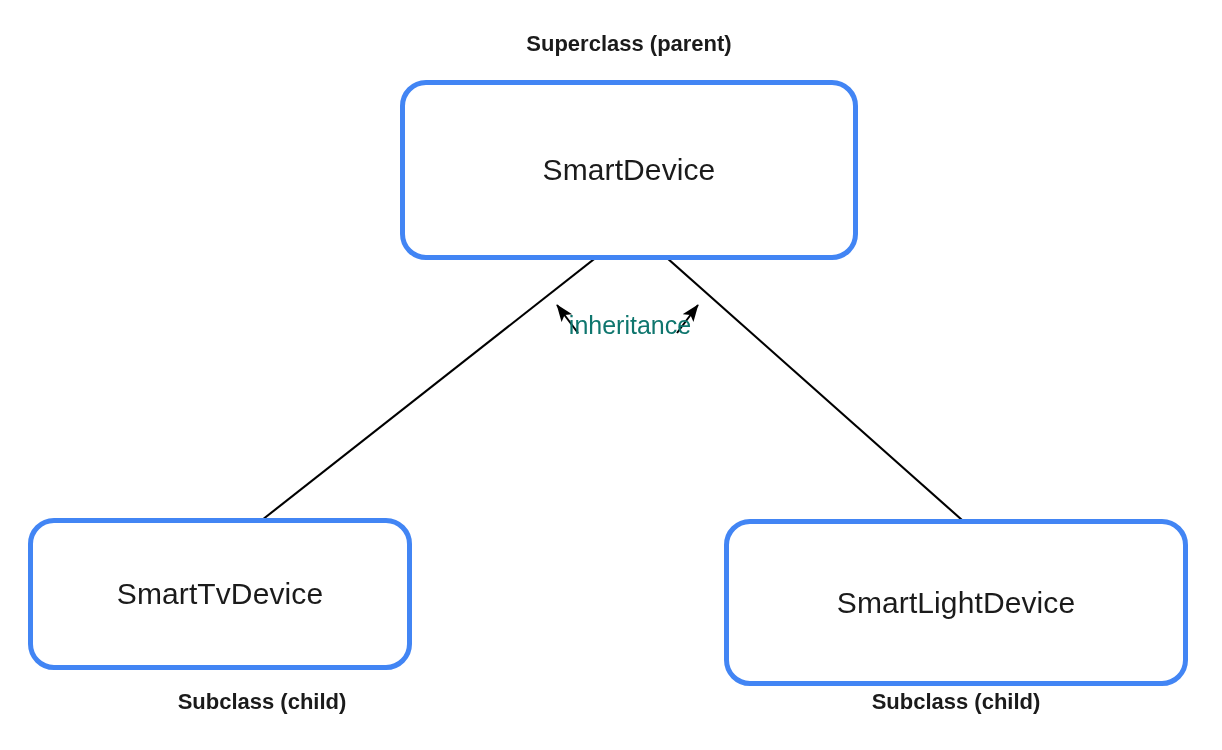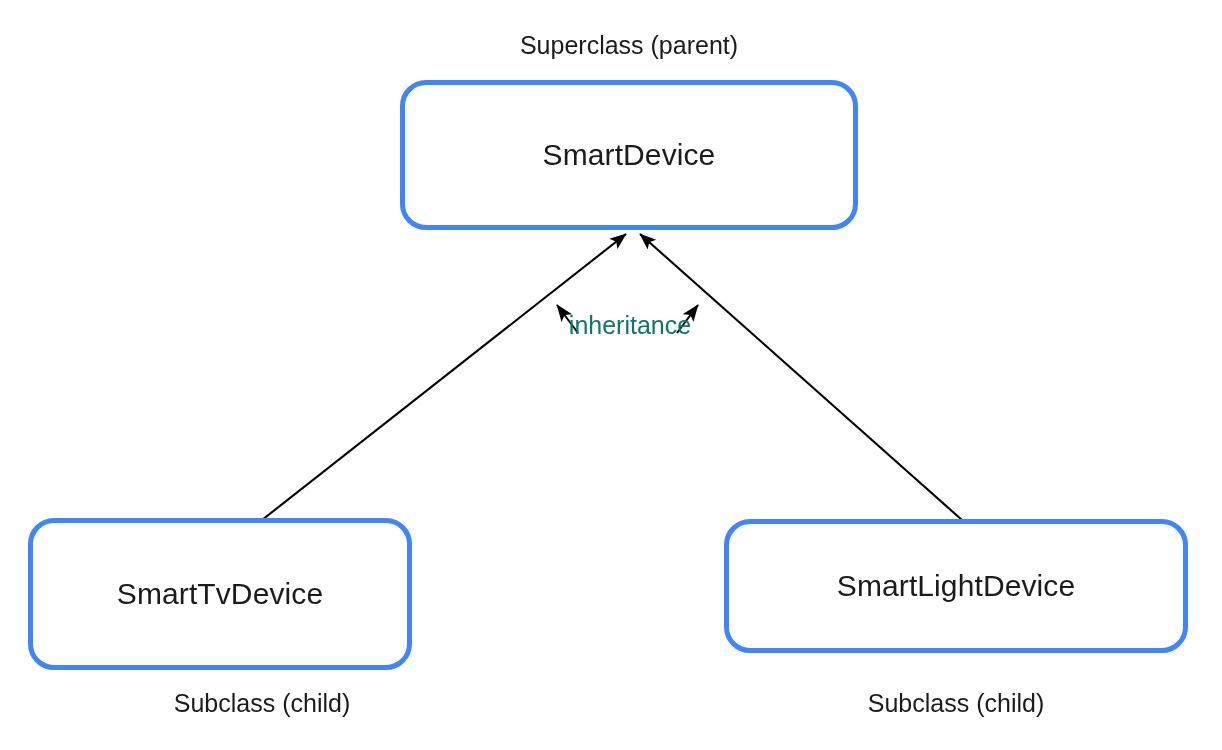--- a/index.html
+++ b/index.html
@@ -36,40 +36,40 @@
     letter-spacing: 0.1px;
     color: #1b1b1b;
     line-height: 1;
     white-space: nowrap;
   }
 
   #box-superclass {
     left: 400px;
     top: 80px;
     width: 458px;
-    height: 150px;
+    height: 180px;
   }
   #box-subclass-tv {
     left: 28px;
     top: 518px;
     width: 384px;
     height: 152px;
   }
   #box-subclass-light {
     left: 724px;
     top: 519px;
     width: 464px;
-    height: 134px;
+    height: 167px;
   }
 
   
   .caption {
     position: absolute;
-    font-size: 25px;
-    font-weight: 400;
+    font-size: 22px;
+    font-weight: 700;
     color: #1b1b1b;
     line-height: 1;
     white-space: nowrap;
     text-align: center;
   }
   #caption-superclass {
     left: 400px;
     top: 33px;
     width: 458px;
   }

